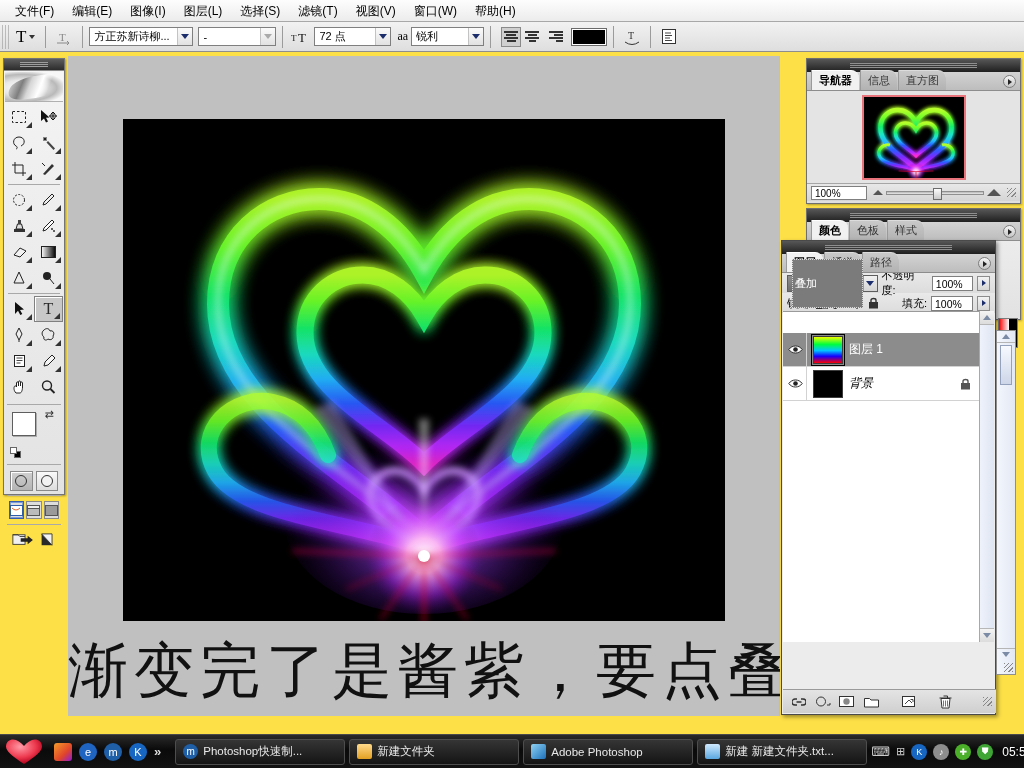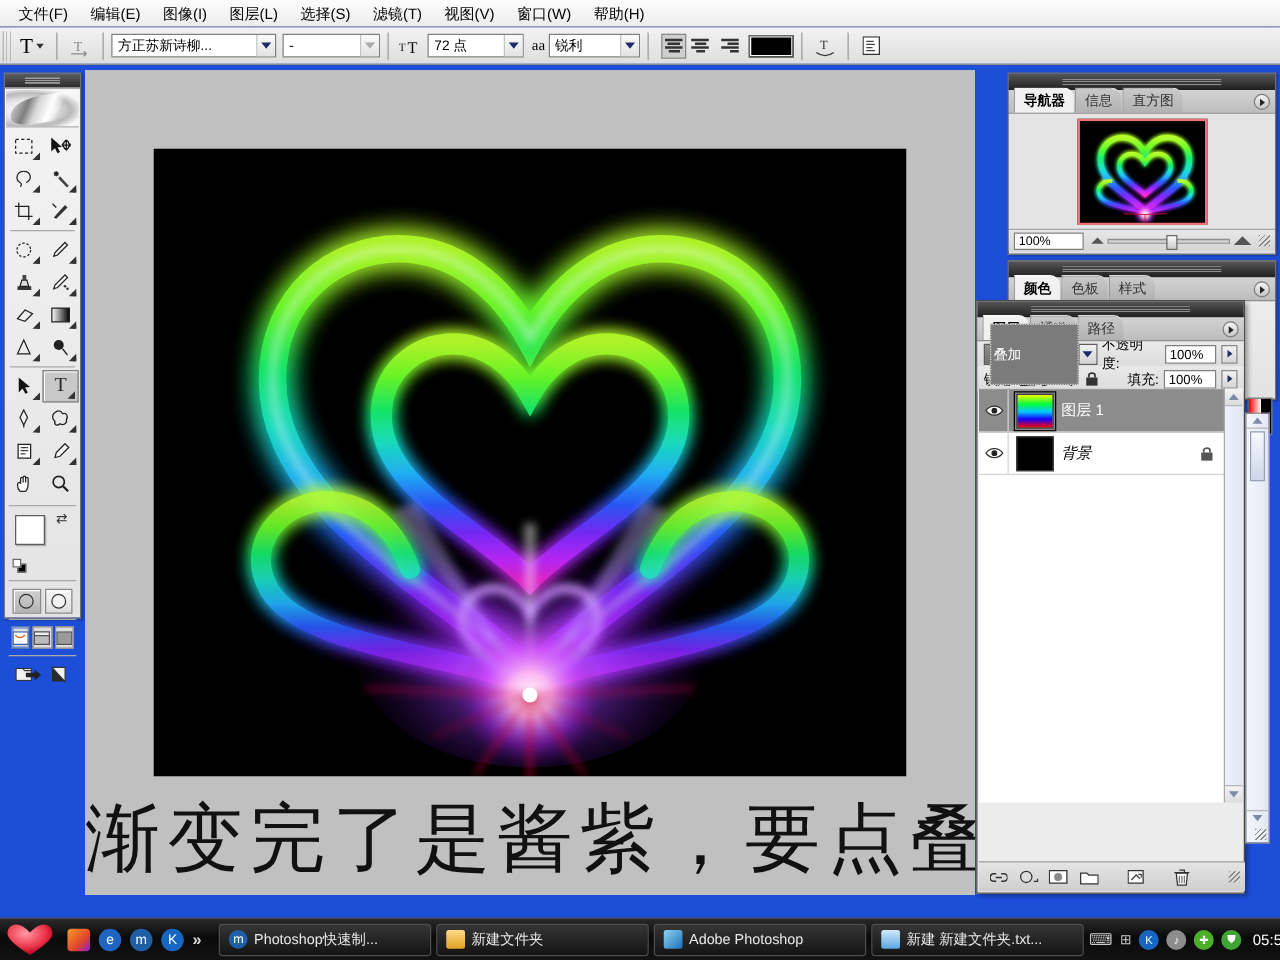--- a/index.html
+++ b/index.html
@@ -1,21 +1,21 @@
 <!DOCTYPE html>
 <html><head>
 <meta charset="utf-8">
 <style>
   * { box-sizing: border-box; margin: 0; padding: 0; }
   html, body {
     width: 1024px; height: 768px; overflow: hidden;
     font-family: "Liberation Sans", sans-serif;
     background: #c0c0c0;
   }
-  #app { position: relative; width: 1024px; height: 768px; background: #1d4ed8; }
+  #app { position: relative; width: 1024px; height: 768px; background: #fde047; }
 
   
   .menubar {
     position: absolute; left: 0; top: 0; width: 1024px; height: 22px;
     background: linear-gradient(#fdfdfd, #ececec);
     border-bottom: 1px solid #a8a8a8;
     display: flex; align-items: center; padding-left: 6px;
   }
   .menu-item {
     font-size: 12px; color: #000; padding: 2px 9px; white-space: nowrap;
@@ -53,21 +53,21 @@
     width: 15px; height: 17px; display: flex; align-items: center; justify-content: center;
     border-left: 1px solid #c3c3c3;
     background: linear-gradient(#fbfbfb, #e2e2e2);
   }
   .combo .arrow i {
     width: 0; height: 0; border-left: 4px solid transparent;
     border-right: 4px solid transparent; border-top: 5px solid #1c2d6b;
     display:block;
   }
   .combo.disabled .arrow i { border-top-color: #aaa; }
-  .font-combo { width: 132px; }
+  .font-combo { width: 104px; }
   .style-combo { width: 78px; margin-left: 5px; }
   .size-combo { width: 77px; }
   .aa-combo { width: 73px; }
 
   .icon-lbl { font-size: 13px; margin: 0 4px 0 2px; font-family:"Liberation Serif",serif;}
   .aa-lbl { font-size: 12px; margin: 0 3px 0 6px; font-family:"Liberation Serif",serif;}
 
   .align-group { display: flex; gap: 1px; margin-left: 4px; }
   .align-btn {
     width: 20px; height: 20px; display:flex; align-items:center; justify-content:center;
@@ -303,21 +303,21 @@
   .lock-icons { display:flex; gap:5px; align-items:center; font-size:11px; }
 
   .layer-list {
     position:absolute; left:1px; top:70px; width: 198px; height: 331px;
     background:#fff; border-top:1px solid #9a9a9a; overflow:hidden;
   }
   .layer-item {
     height: 34px; display:flex; align-items:center; gap:6px;
     border-bottom: 1px solid #d2d2d2; padding-left: 2px;
   }
-  .layer-item.selected { background: #8c8c8c; color:#fff; }
+  .layer-item.selected { background: #8c8c8c; color:#fff;margin-top:21px; }
   .eye-cell {
     width: 22px; display:flex; align-items:center; justify-content:center;
     border-right: 1px solid #d2d2d2; height: 100%;
   }
   .layer-thumb {
     width: 30px; height: 28px; border: 1px solid #3c3c3c; background:#fff;
   }
   .layer-thumb.rainbow {
     background: linear-gradient(to bottom, #f2ff00 0%, #00ff3c 28%, #00c8ff 52%, #1500ff 74%, #ff0000 100%);
     outline: 1px solid #000; outline-offset: 1px;

